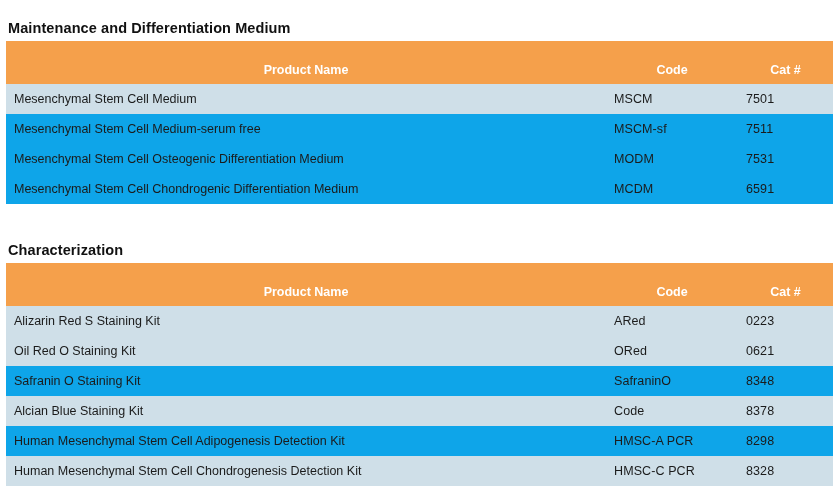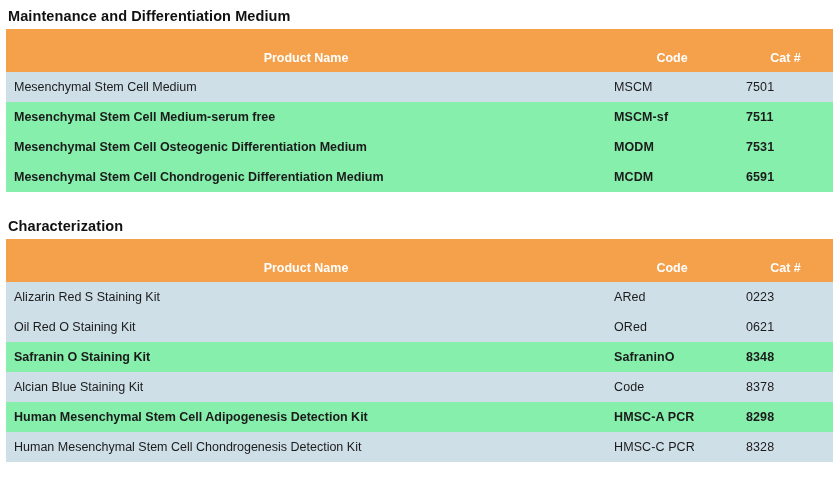--- a/index.html
+++ b/index.html
@@ -21,21 +21,21 @@
     box-sizing: border-box;
     padding: 4px 6px 0 6px;
   }
   .section {
     width: 827px;
   }
   .section-title {
     font-size: 14.5px;
     font-weight: bold;
     color: #111111;
-    margin: 4px 0 5px 2px;
+    margin: 16px 0 5px 2px;
     letter-spacing: 0.1px;
   }
   table.product-table {
     width: 827px;
     border-collapse: collapse;
     table-layout: fixed;
     font-size: 12.5px;
   }
   table.product-table col.c-name  { width: 600px; }
   table.product-table col.c-code  { width: 132px; }
@@ -59,22 +59,21 @@
     color: #1b1b1b;
     white-space: nowrap;
     overflow: hidden;
     text-overflow: ellipsis;
   }
   table.product-table tbody tr.row-even td {
     background: #CFDFE8;
     margin-top: 40px;
   }
   table.product-table tbody tr.row-odd td {
-    background: #86efac;
-    font-weight: bold;
+    background: #0ea5e9;
   }
   .spacer-between {
     height: 22px;
   }
   .cell-code, .cell-cat {
     letter-spacing: 0.1px;
   }
 </style>
 </head>
 <body>

